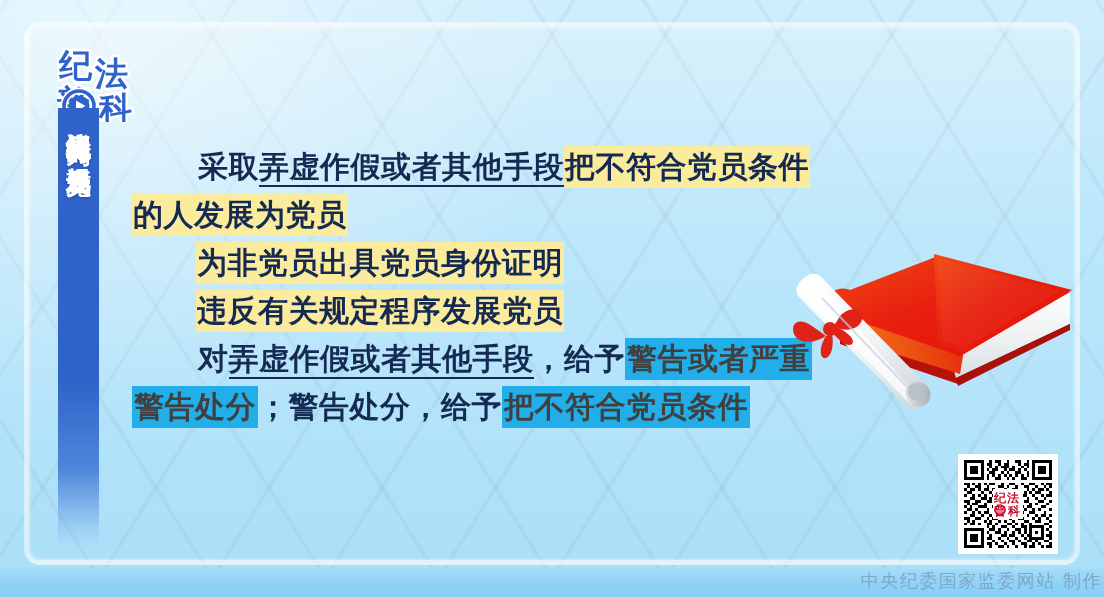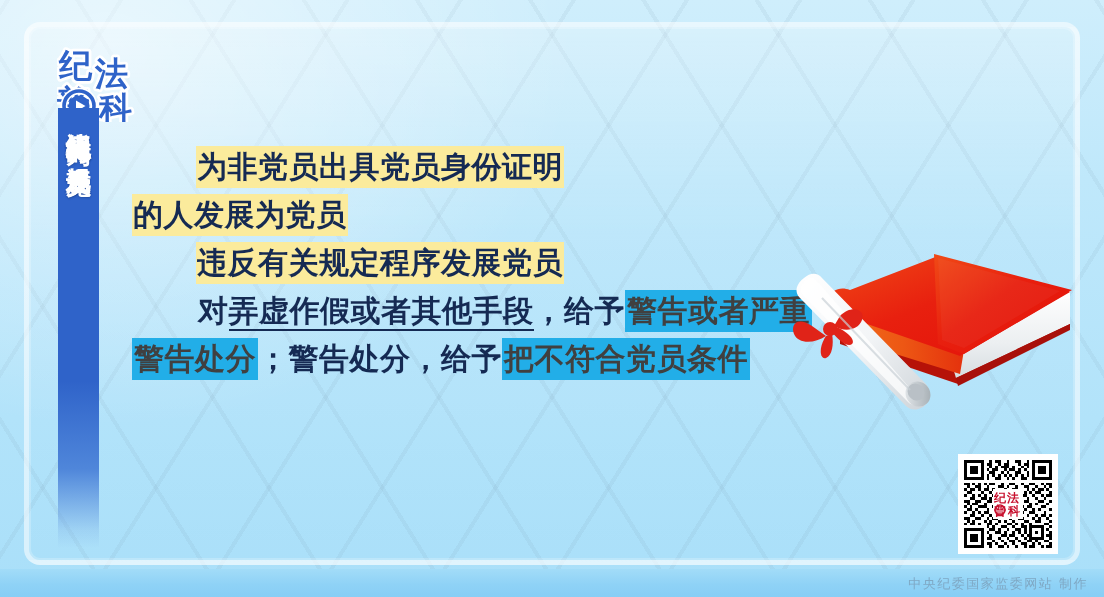--- a/index.html
+++ b/index.html
@@ -109,24 +109,24 @@
   }
   .qr-wrap svg{display:block;}
   .qr-logo{
     position:absolute;left:50%;top:50%;transform:translate(-50%,-50%);
     width:30px;height:30px;background:#ffffff;
     display:flex;align-items:center;justify-content:center;
   }
 
   
   .footer{
-    position:absolute;right:16px;bottom:4px;
+    position:absolute;right:2px;bottom:4px;
     color:#7fa8c4;
     font-family:"DejaVu Sans","Liberation Sans",sans-serif;
-    font-size:13px;letter-spacing:1.5px;
+    font-size:18px;letter-spacing:1.5px;
     white-space:nowrap;
   }
 </style>
 </head>
 <body>
 
 <div class="stage">
 
   <div class="grid-pattern"></div>
   <div class="glow"></div>
@@ -153,25 +153,28 @@
         <circle cx="22" cy="62" r="10.5" fill="#2f63c9"></circle>
         <path d="M19 56.5 L28.5 62 L19 67.5 Z" fill="#ffffff"></path>
       </g>
     </svg>
   </div>
 
   <div class="vbar"></div>
   <div class="vtext">违反组织纪律的行为：违规发展党员</div>
 
   <div class="body-text">
+    <div class="line indent">
+      <span class="plain">采取</span><span class="uline">弄虚作假或者其他手段</span><span class="hl-yellow">把不符合党员条件</span>
+    </div>
+    <div class="line">
+      <span class="hl-yellow">的人发展为党员</span>
+    </div>
     <div class="line indent2">
       <span class="hl-yellow">为非党员出具党员身份证明</span>
-    </div>
-    <div class="line">
-      <span class="hl-yellow">的人发展为党员</span>
     </div>
     <div class="line indent2">
       <span class="hl-yellow">违反有关规定程序发展党员</span>
     </div>
     <div class="line indent">
       <span class="plain">对</span><span class="uline">弄虚作假或者其他手段</span><span class="plain">，给予</span><span class="hl-cyan">警告或者严重</span>
     </div>
     <div class="line">
       <span class="hl-cyan">警告处分</span><span class="plain">；警告处分，给予</span><span class="hl-cyan">把不符合党员条件</span>
     </div>

